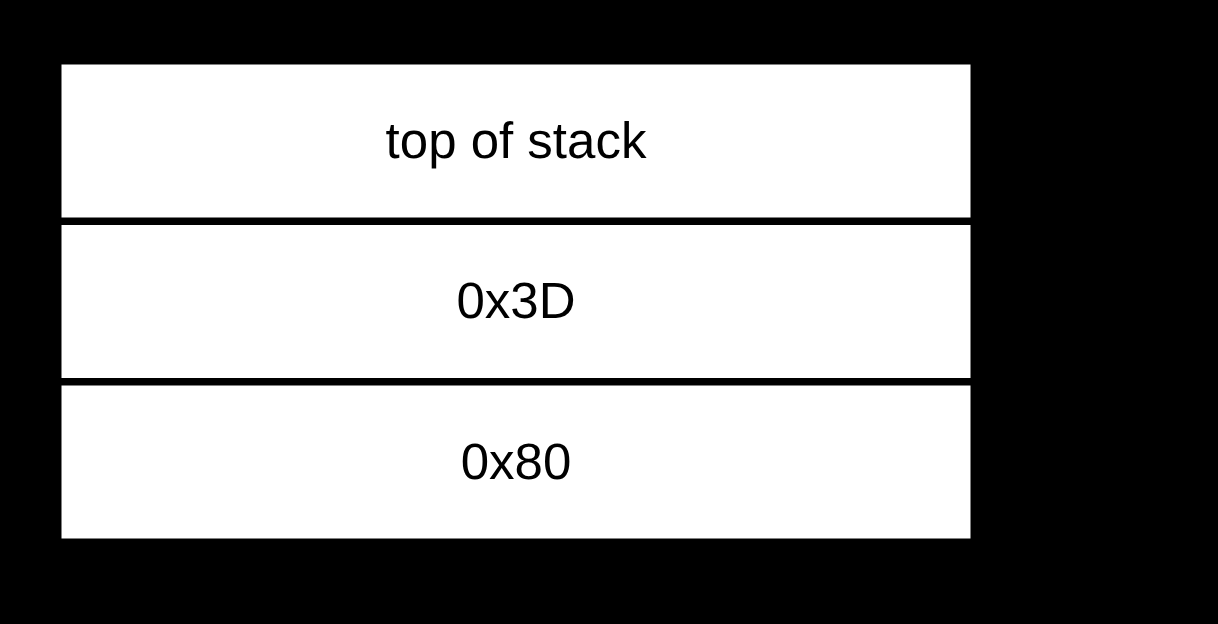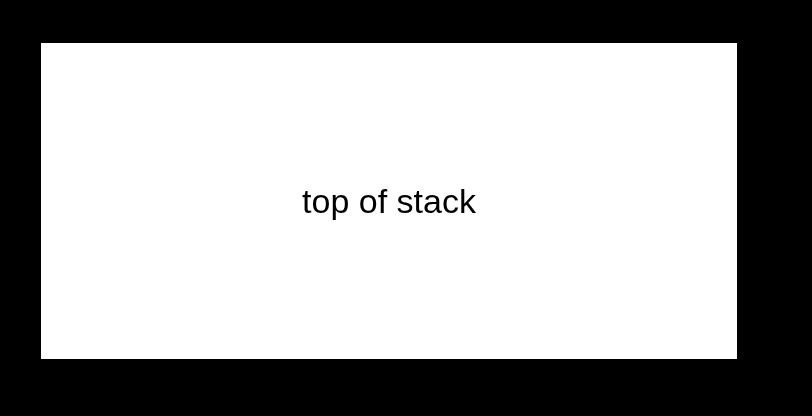--- a/index.html
+++ b/index.html
@@ -11,21 +11,21 @@
     width: 812px;
     height: 416px;
     overflow: hidden;
     position: relative;
     font-family: "Liberation Sans", sans-serif;
   }
   .stack {
     position: absolute;
     left: 41px;
     top: 43px;
-    width: 696px;
+    width: 606px;
     height: 316px;
     display: flex;
     flex-direction: column;
     gap: 5px;
   }
   .stack-cell {
     flex: 1 1 0;
     background: #ffffff;
     color: #000000;
     display: flex;
@@ -35,13 +35,15 @@
     line-height: 1;
     letter-spacing: 0;
     white-space: nowrap;
   }
 </style>
 </head>
 <body>
 
 <div class="stack">
   <div class="stack-cell">top of stack</div>
+  <div class="stack-cell">0x3D</div>
+  <div class="stack-cell">0x80</div>
 </div>
 
 </body></html>

